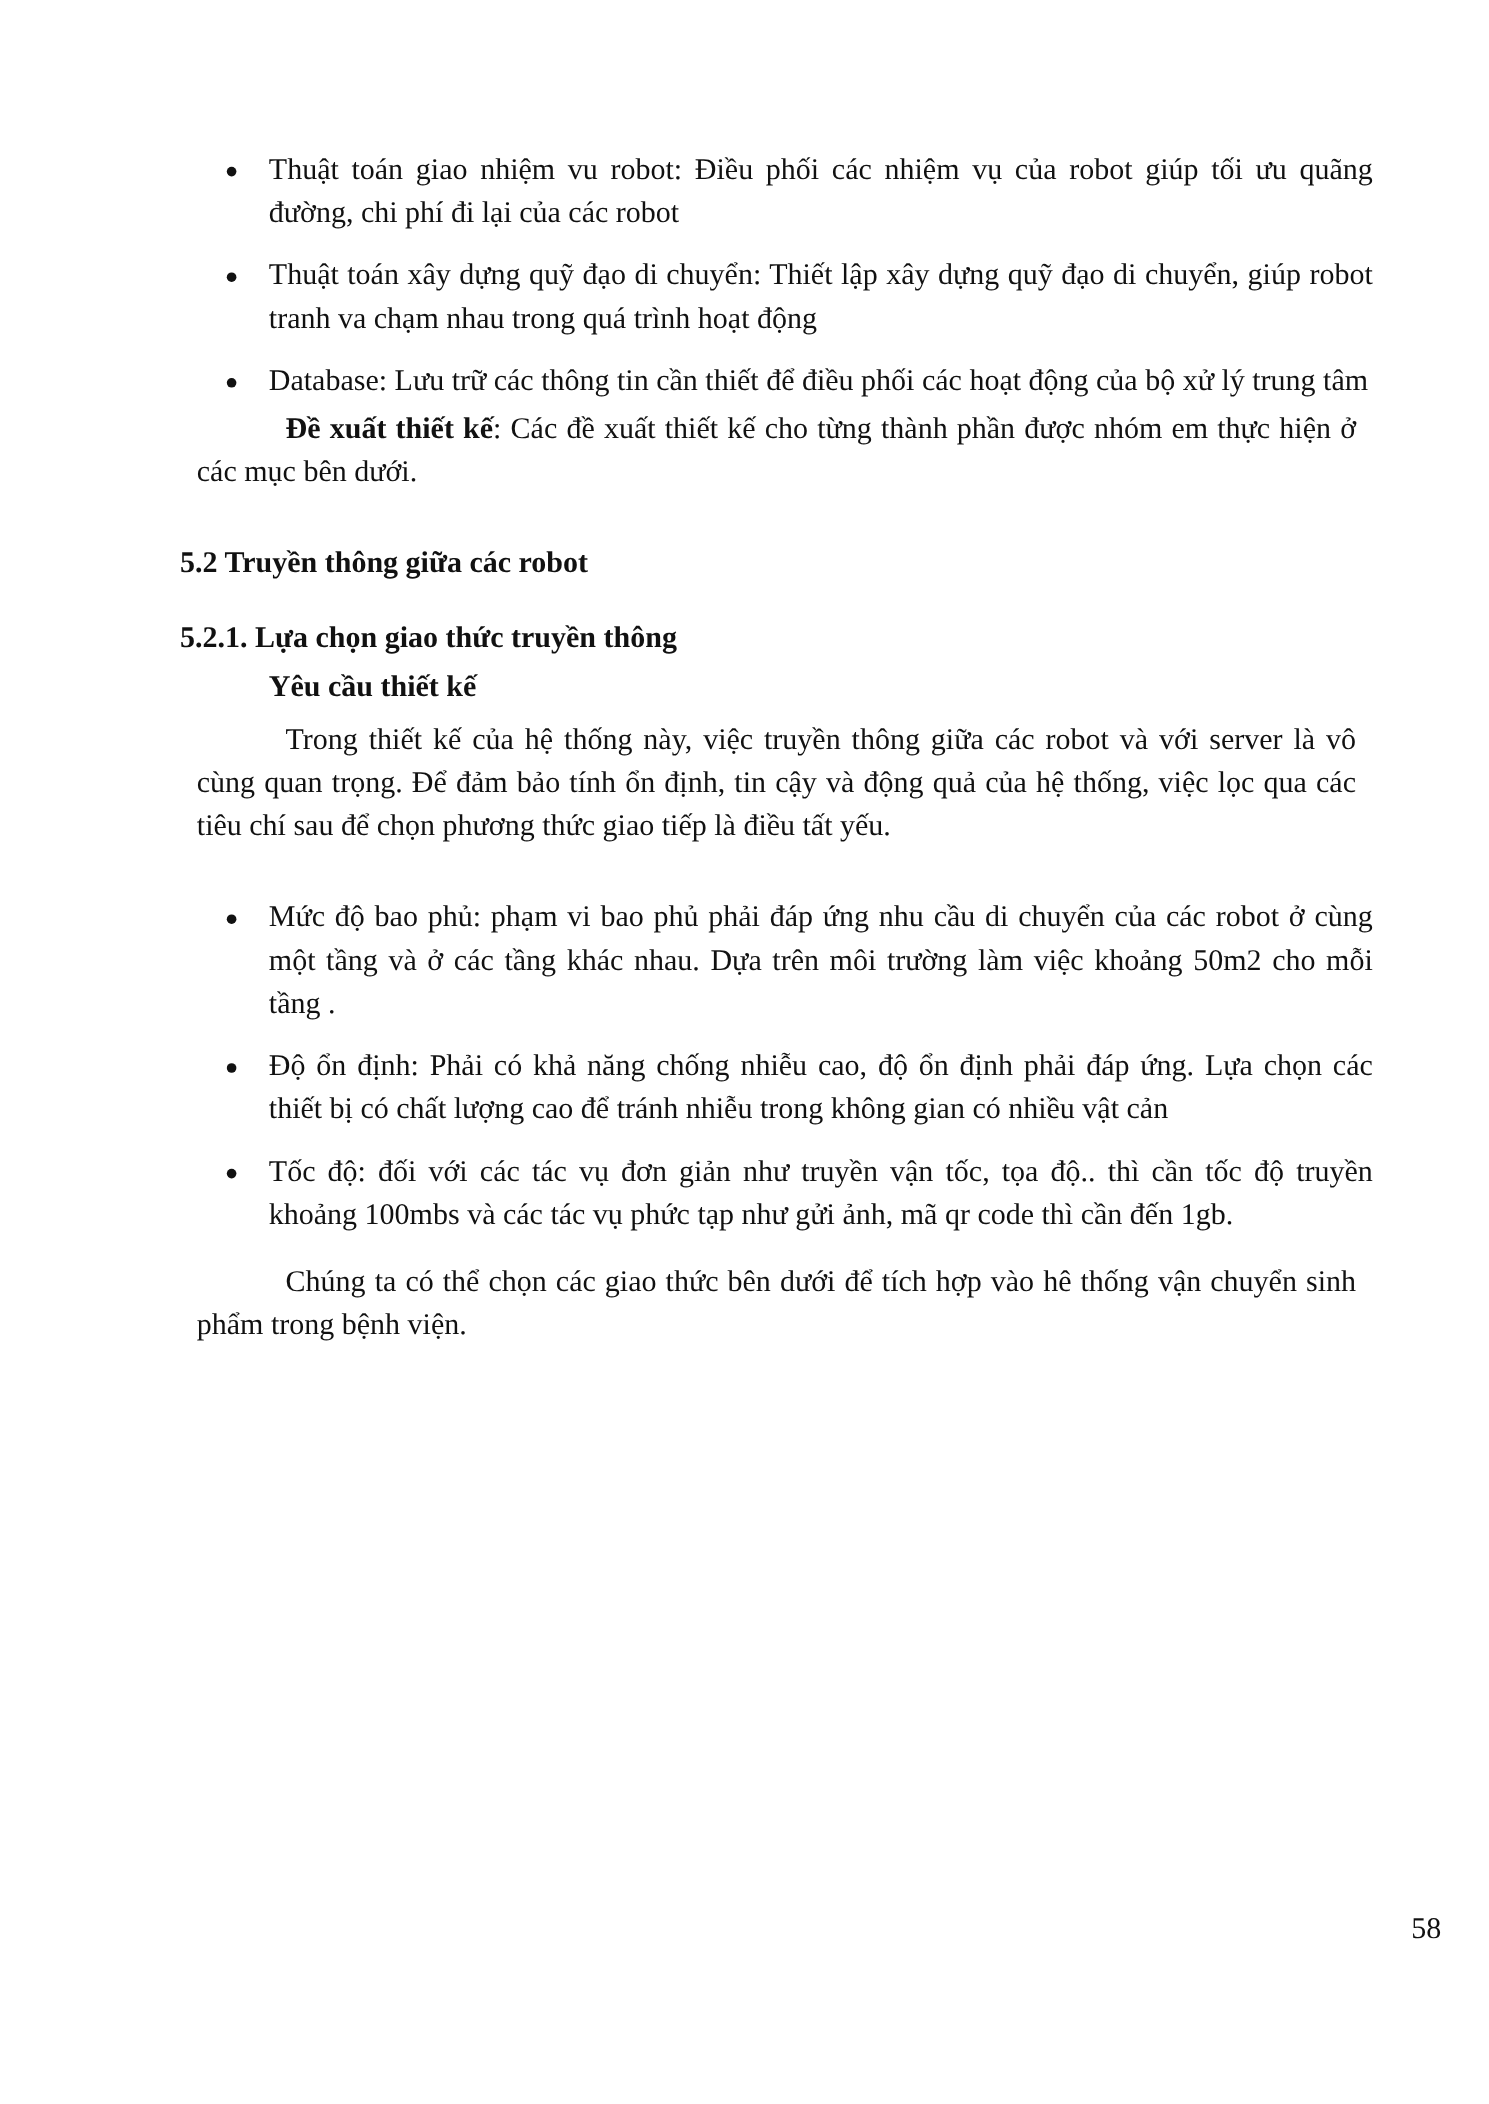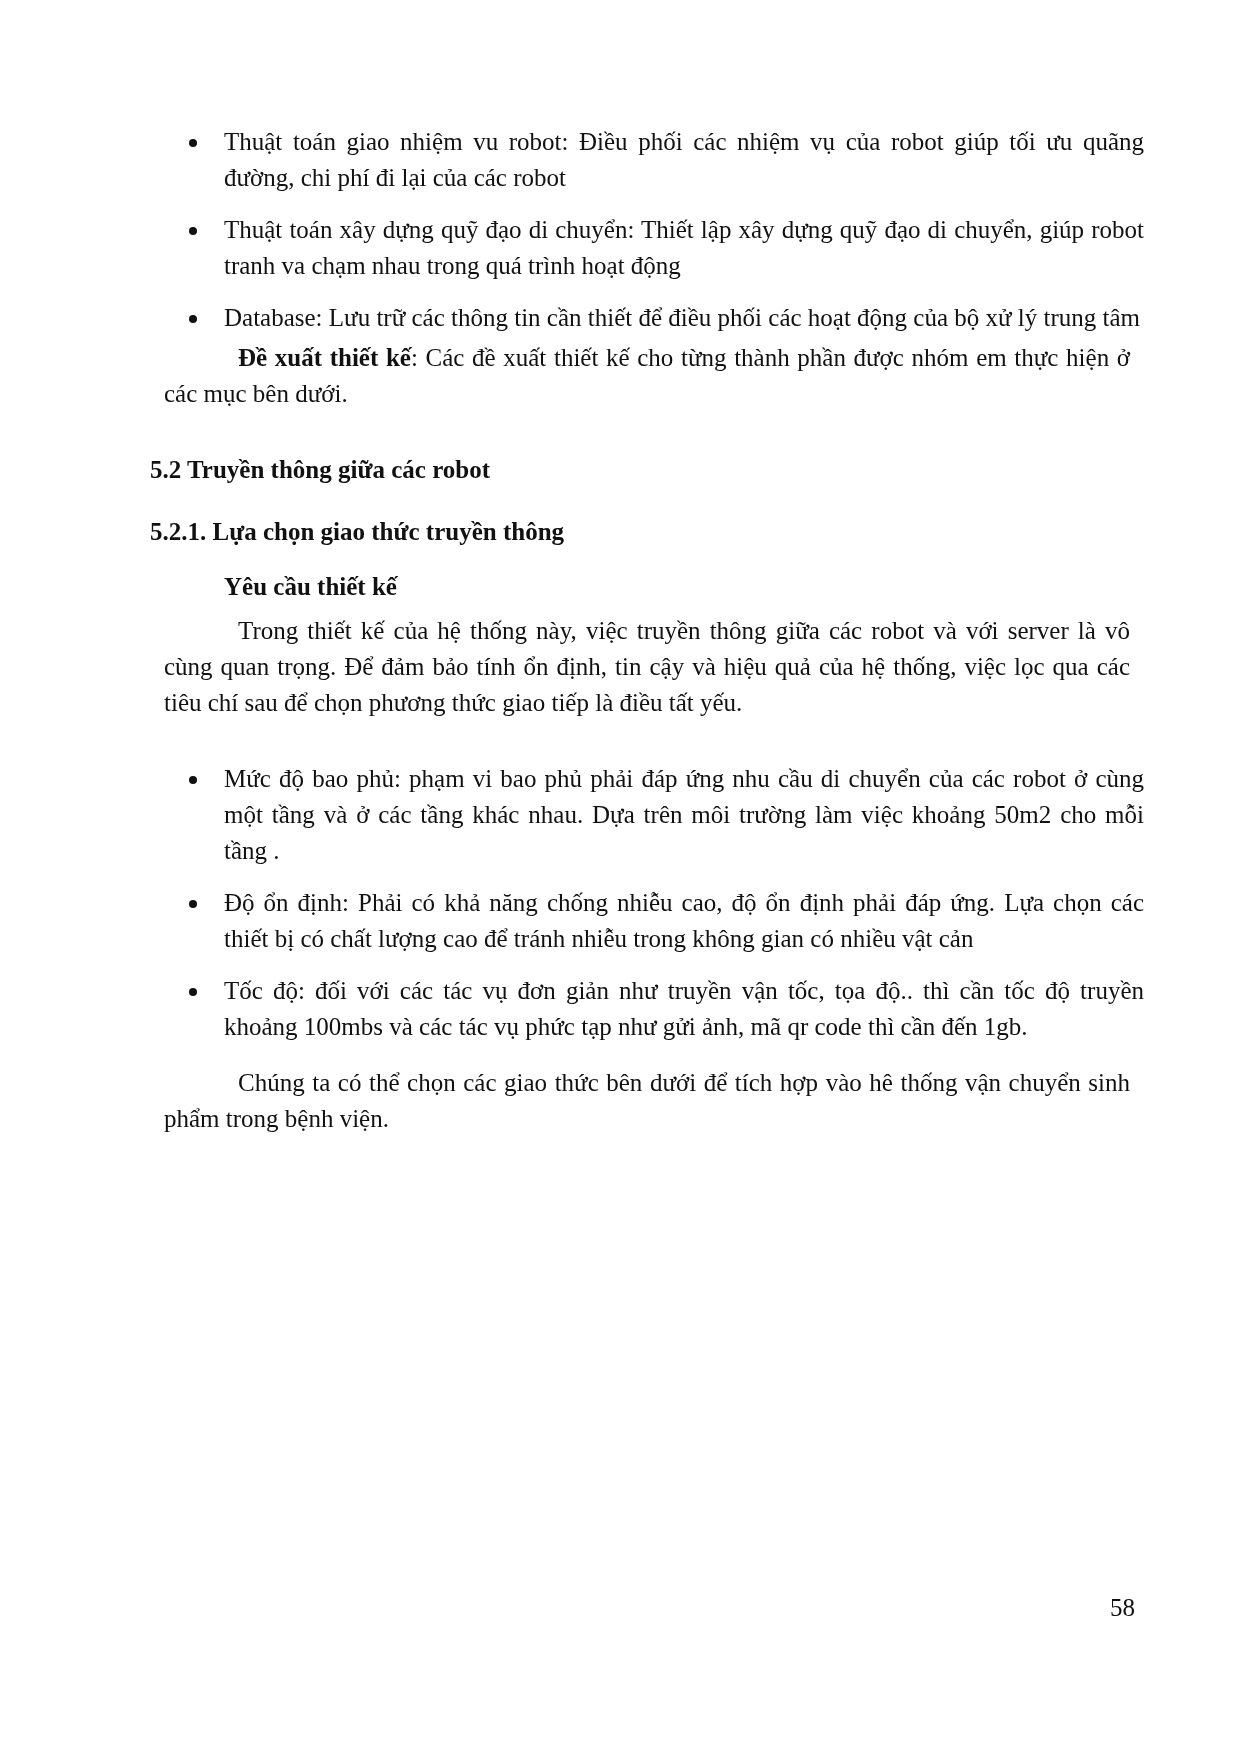--- a/index.html
+++ b/index.html
@@ -58,21 +58,21 @@
     }
     .subheading {
       font-weight: bold;
       font-size: 25px;
       line-height: 36px;
       margin: 0;
       padding-left: 74px;
     }
     .page-number {
       position: absolute;
-      left: 1110px;
+      left: 1176px;
       top: 1590px;
       font-size: 25px;
       line-height: 36px;
     }
     .gap-s { height: 16px; }
     .gap-m { height: 26px; }
   </style>
 </head>
 <body>
 
@@ -98,23 +98,23 @@
   <p class="txt indent" style="margin-top:4px;"><span class="bold">Đề xuất thiết kế</span><span>: Các đề xuất thiết kế cho từng thành phần được nhóm em thực hiện ở các mục bên dưới.</span></p>
 
   <div class="gap-m"></div>
 
   <h2 class="heading">5.2 Truyền thông giữa các robot</h2>
 
   <div class="gap-m"></div>
 
   <h3 class="heading">5.2.1. Lựa chọn giao thức truyền thông</h3>
 
-  <h4 class="subheading" style="margin-top:19px;">Yêu cầu thiết kế</h4>
+  <h4 class="subheading" style="margin-top:5px;">Yêu cầu thiết kế</h4>
 
-  <p class="txt indent" style="margin-top:8px;">Trong thiết kế của hệ thống này, việc truyền thông giữa các robot và với server là vô cùng quan trọng. Để đảm bảo tính ổn định, tin cậy và hiệu quả của hệ thống, việc lọc qua các tiêu chí sau để chọn phương thức giao tiếp là điều tất yếu.</p>
+  <p class="txt indent" style="margin-top:8px;">Trong thiết kế của hệ thống này, việc truyền thông giữa các robot và với server là vô cùng quan trọng. Để đảm bảo tính ổn định, tin cậy và động quả của hệ thống, việc lọc qua các tiêu chí sau để chọn phương thức giao tiếp là điều tất yếu.</p>
 
   <div class="gap-m"></div>
 
   <ul class="bullet-list">
     <li class="bullet-item txt">
       <span class="bullet-dot"></span>
       <span>Mức độ bao phủ: phạm vi bao phủ phải đáp ứng nhu cầu di chuyển của các robot ở cùng một tầng và ở các tầng khác nhau. Dựa trên môi trường làm việc khoảng 50m2 cho mỗi tầng .</span>
     </li>
     <div class="gap-s"></div>
     <li class="bullet-item txt">

